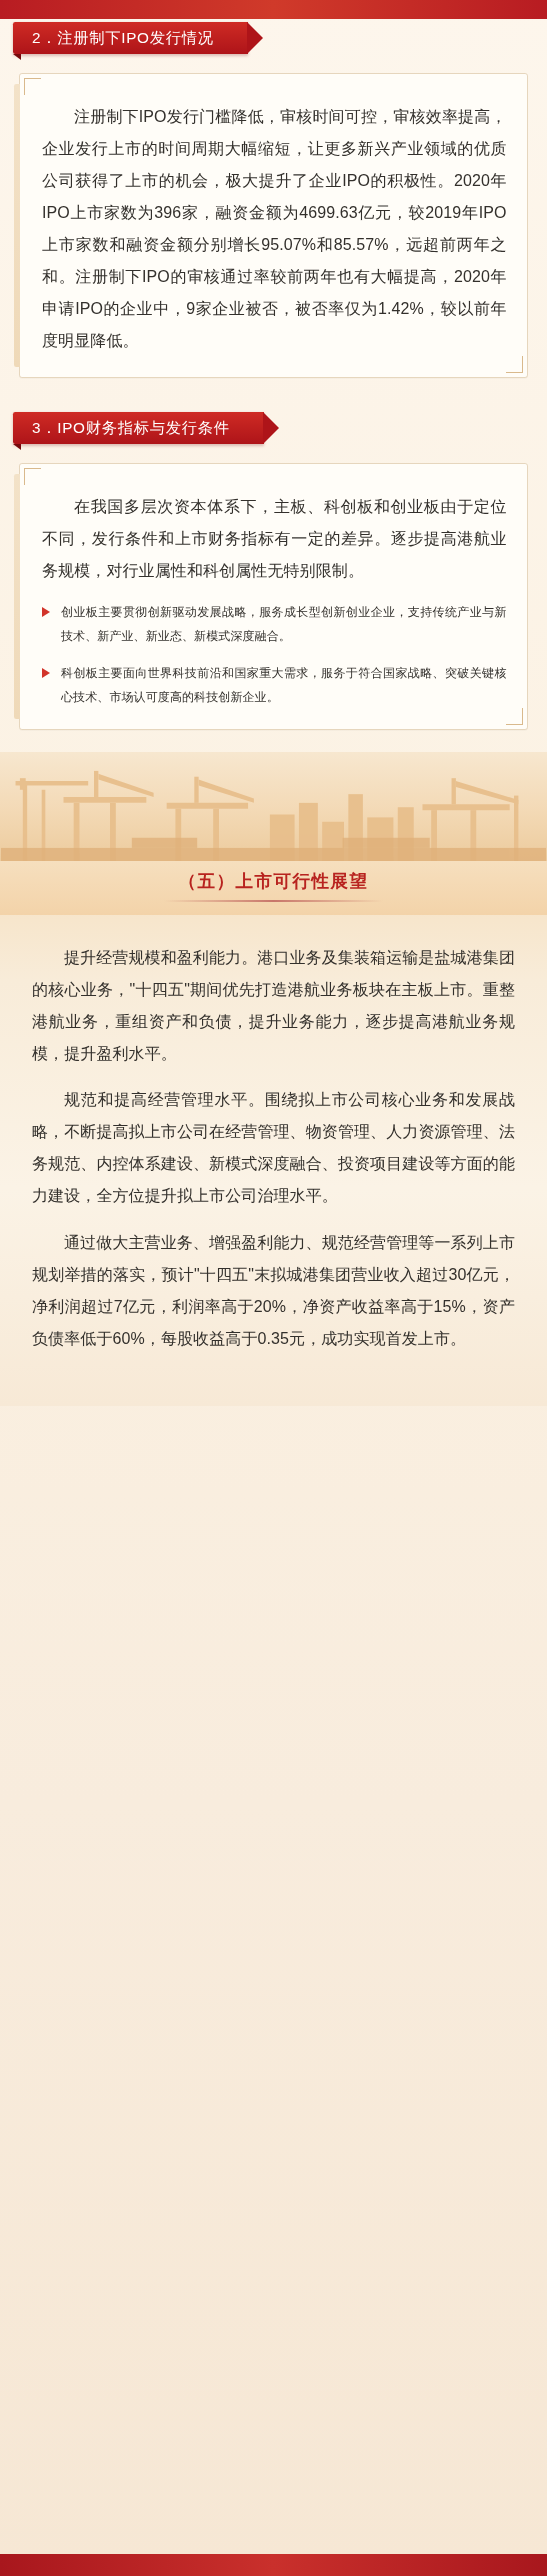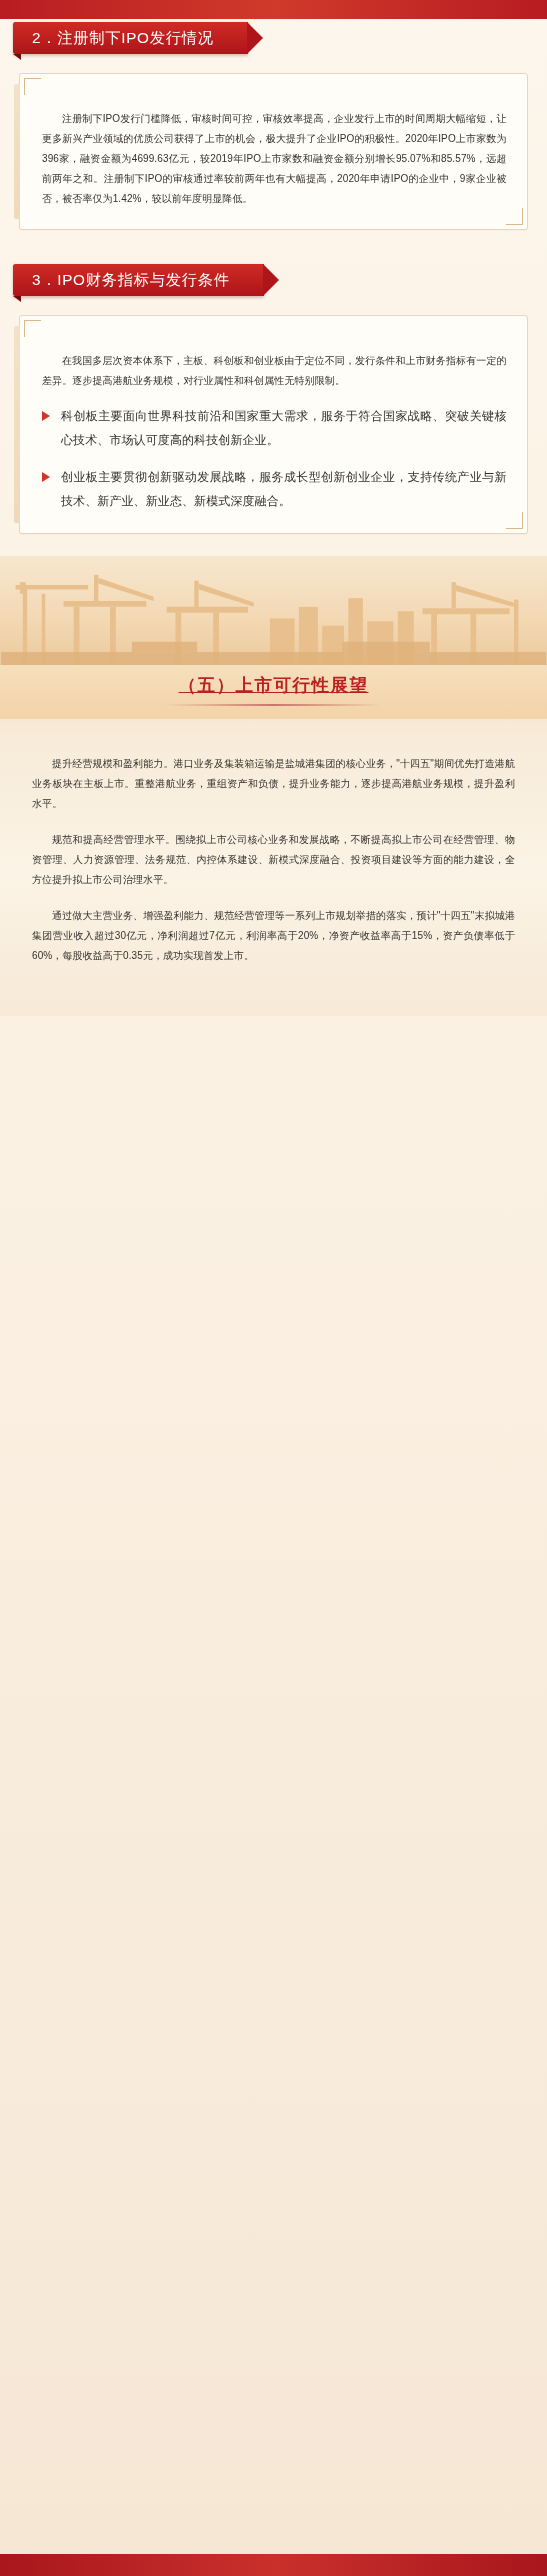--- a/index.html
+++ b/index.html
@@ -98,22 +98,22 @@
     left: 4.4px; top: 4.4px;
     border-left: 1.5px solid #d9b98c;
     border-top: 1.5px solid #d9b98c;
   }
   .card .corner-br {
     right: 4.4px; bottom: 4.4px;
     border-right: 1.5px solid #d9b98c;
     border-bottom: 1.5px solid #d9b98c;
   }
   p.para {
-    margin: 16px 0 13px 0;
-    font-size: 10px;
+    margin: 8px 0 13px 0;
+    font-size: 16px;
     line-height: 2.0;
     color: #33302c;
     text-align: justify;
     text-indent: 2em;
     letter-spacing: 0.1px;
   }
   p.para:last-child { margin-bottom: 0; }
   
   .bullet {
     position: relative;
@@ -149,21 +149,20 @@
     background: linear-gradient(180deg, #f6dfbe 0%, #f3d3a9 100%);
     text-align: center;
     padding: 7.3px 0 13px 0;
   }
   .center-head {
     display: inline-block;
     font-size: 17.5px;
     font-weight: bold;
     color: #b8231f;
     letter-spacing: 1.5px;
-    text-decoration: underline;
   }
   .center-head .paren { color: #b8231f; }
   .center-head .main { color: #b8231f; }
   .head-rule {
     width: 219px;
     height: 1.5px;
     margin: 7.3px auto 0 auto;
     background: linear-gradient(90deg, rgba(184,35,31,0) 0%, #c8766a 50%, rgba(184,35,31,0) 100%);
   }
   .lower-section {
@@ -201,25 +200,25 @@
     <div class="banner">3．IPO财务指标与发行条件</div>
     <div class="banner-tail"></div>
   </div>
 
   <div class="card">
     <span class="corner-tl"></span>
     <span class="corner-br"></span>
     <p class="para">在我国多层次资本体系下，主板、科创板和创业板由于定位不同，发行条件和上市财务指标有一定的差异。逐步提高港航业务规模，对行业属性和科创属性无特别限制。</p>
     <div class="bullet">
       <span class="arrow"></span>
-      <span>科创板主要面向世界科技前沿和国家重大需求，服务于符合国家战略、突破关键核心技术、市场认可度高的科技创新企业。</span>
+      <span>创业板主要贯彻创新驱动发展战略，服务成长型创新创业企业，支持传统产业与新技术、新产业、新业态、新模式深度融合。</span>
     </div>
     <div class="bullet">
       <span class="arrow"></span>
-      <span>创业板主要贯彻创新驱动发展战略，服务成长型创新创业企业，支持传统产业与新技术、新产业、新业态、新模式深度融合。</span>
+      <span>科创板主要面向世界科技前沿和国家重大需求，服务于符合国家战略、突破关键核心技术、市场认可度高的科技创新企业。</span>
     </div>
   </div>
 
   <div class="skyline">
     <svg width="547" height="109" viewBox="0 0 750 150" xmlns="http://www.w3.org/2000/svg" aria-hidden="true">
       <g fill="#e8bf8c" opacity="0.95">
 
         <rect x="30" y="40" width="6" height="110"></rect>
         <rect x="56" y="52" width="5" height="98"></rect>
         <path d="M20 40 L120 40 L120 46 L20 46 Z"></path>

